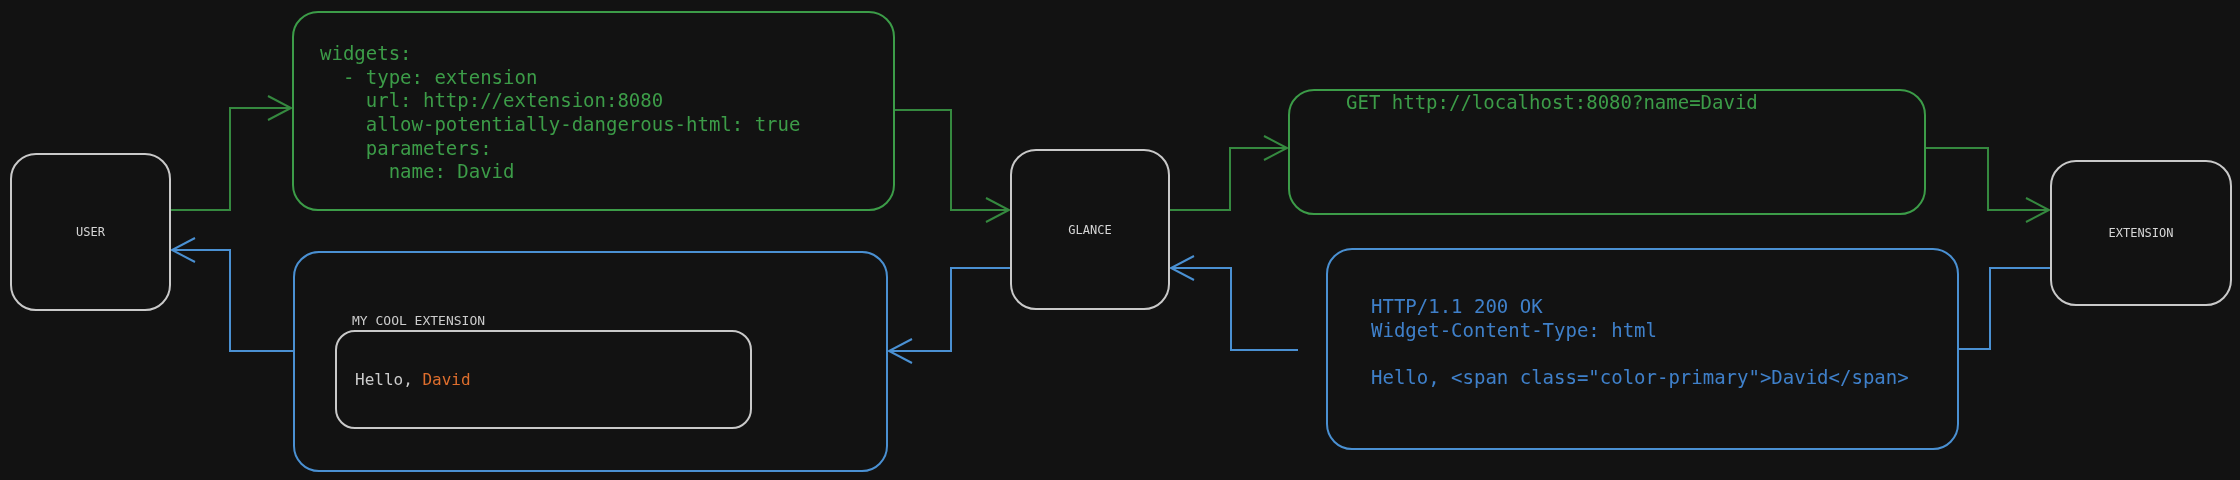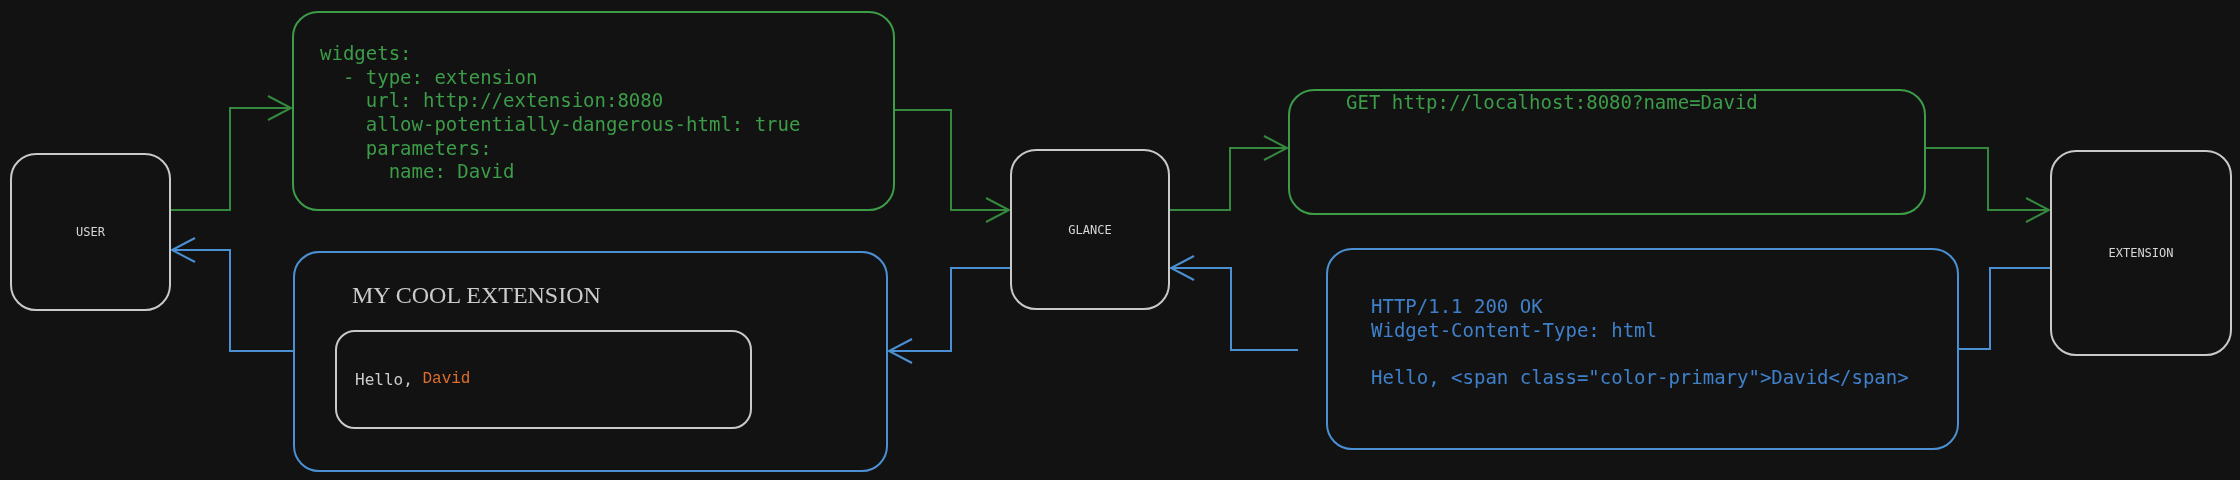--- a/index.html
+++ b/index.html
@@ -25,21 +25,21 @@
     position: absolute;
     border: 2px solid var(--node-border);
     border-radius: 26px;
     display: flex; align-items: center; justify-content: center;
     color: var(--node-text);
     font-size: 12px;
     background: var(--bg);
   }
   #node-user      { left: 10px;   top: 153px; width: 161px; height: 158px; }
   #node-glance    { left: 1010px; top: 149px; width: 160px; height: 161px; }
-  #node-extension { left: 2050px; top: 150px; width: 182px; height: 206px; }
+  #node-extension { left: 2050px; top: 160px; width: 182px; height: 146px; }
 
   .msg-box {
     position: absolute;
     border-radius: 26px;
     background: var(--bg);
     font-size: 19px;
     line-height: 23.7px;
     padding-left: 13px;
   }
   .msg-box.green { border: 2px solid var(--green); color: var(--green); }
@@ -51,30 +51,30 @@
   #response-box { left: 1298px; top: 248px; width: 633px; height: 202px; margin-left: 28px; }
   #widget-box   { left: 293px;  top: 251px; width: 595px; height: 221px;
                   border: 2px solid var(--blue); }
 
   .code-block { position: absolute; }
   #config-code   { left: 26px; top: 29px; }
   #response-code { left: 43px; top: 45px; }
   .code-line { white-space: pre; height: 23.7px; }
 
   #widget-title {
-    position: absolute; left: 57px; top: 31px;
-    color: var(--text-light); font-size: 24px; line-height: 23.7px; white-space: pre; font-family: Liberation Serif, serif;
+    position: absolute; left: 57px; top: 56px;
+    color: var(--text-light); font-size: 13px; line-height: 23.7px; white-space: pre;
   }
   #widget-inner-box {
     position: absolute; left: 40px; top: 77px; width: 417px; height: 99px;
     border: 2px solid var(--node-border); border-radius: 20px;
     display: flex; align-items: center; padding-left: 18px;
     color: var(--text-light); font-size: 16px; white-space: pre;
   }
-  #greeting-name { color: var(--orange); font-family: Liberation Mono, monospace; }
+  #greeting-name { color: var(--orange); }
 
   svg.connectors { position: absolute; left: 0; top: 0; width: 2240px; height: 480px; display: block; }
   svg.connectors path { fill: none; stroke-width: 2px; }
   svg.connectors path.green { stroke: var(--green-line); }
   svg.connectors path.blue  { stroke: var(--blue); }
 </style>
 </head>
 <body>
 
 <div class="diagram">

